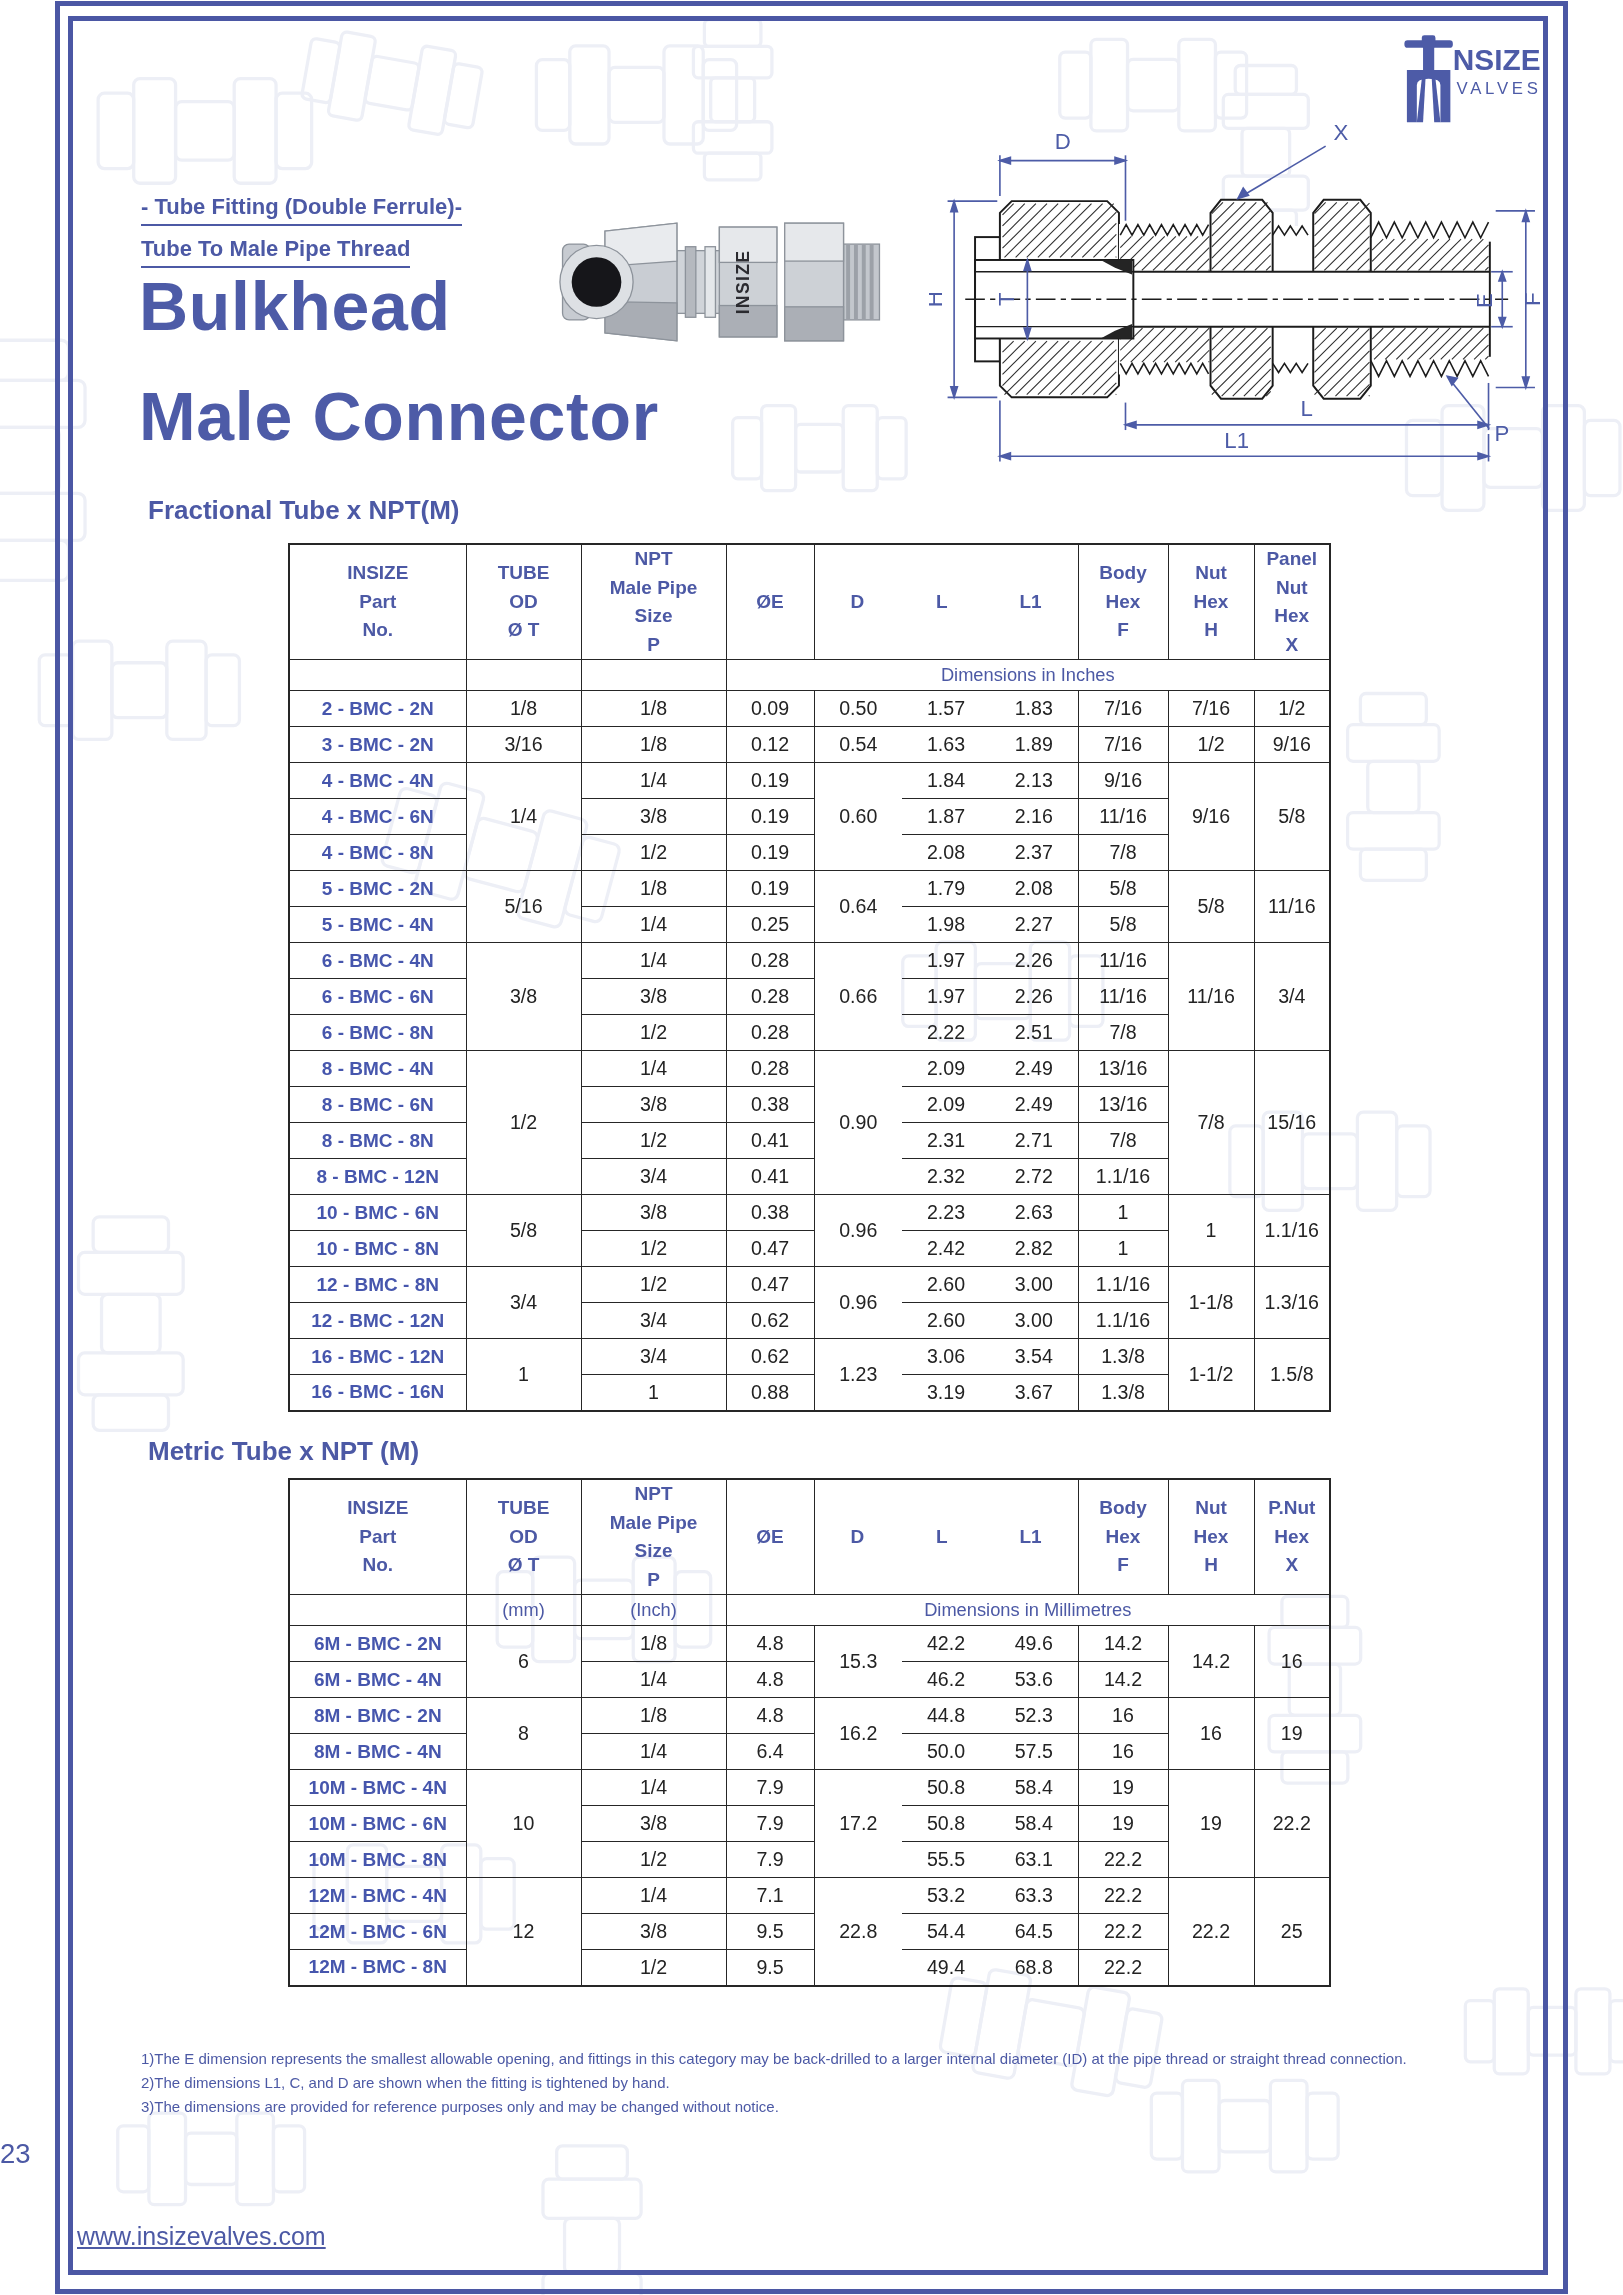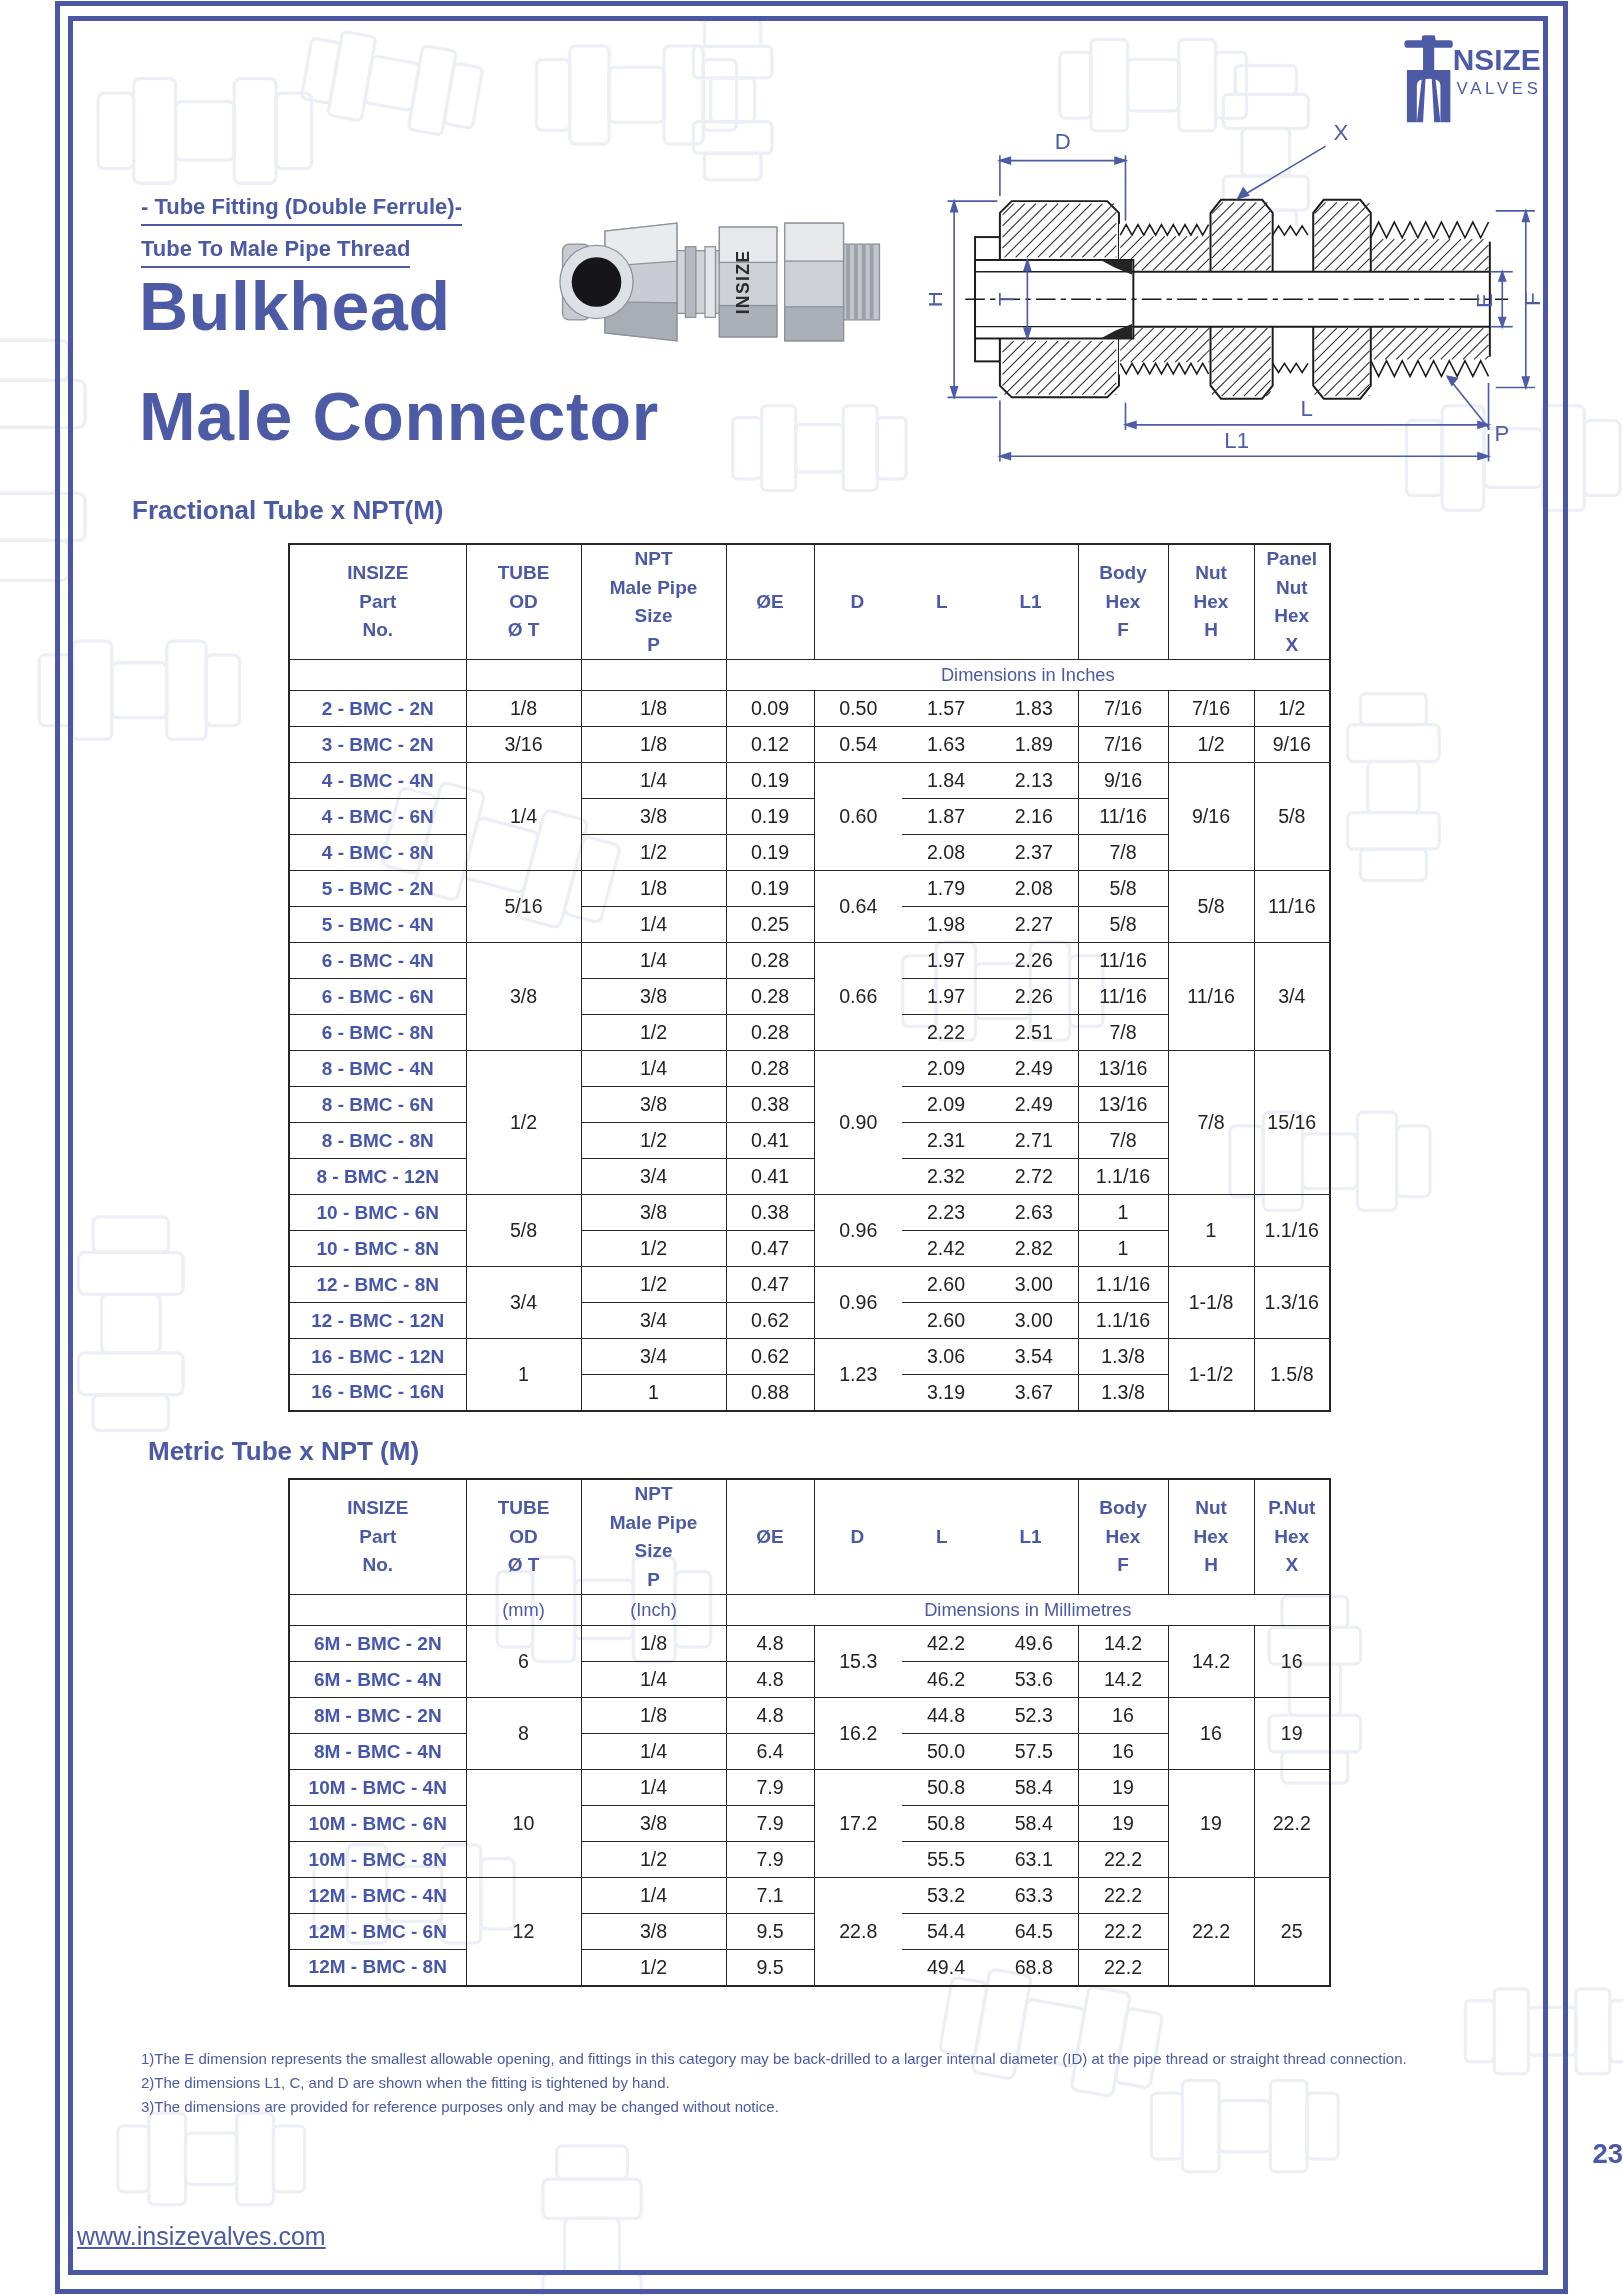--- a/index.html
+++ b/index.html
@@ -34,21 +34,21 @@
   .dtable tr.units td { height:31px; font-size:18.3px; color:var(--blue); }
   .dtable tbody td { height:36px; font-size:19.6px; color:var(--ink); }
   .dtable td.c-part { color:var(--part); font-weight:bold; font-size:19px; }
   .dtable .c-d  { border-right-style:hidden;text-align:center; }
   .dtable .c-l  { border-left-style:hidden; border-right-style:hidden; }
   .dtable .c-l1 { border-left-style:hidden; }
   .dtable th.h-dll { }
 
   
   .notes { color:var(--blue); font-size:15px; line-height:24px; }
-  .page-number { width:1623px; text-align:right; color:var(--blue); font-weight:bold; font-size:27.5px; }
+  .page-number { width:1623px; text-align:left; color:var(--blue); font-weight:normal; font-size:27.5px; }
   .website { color:var(--blue); font-size:25px; }
 
   svg text { font-family:"Liberation Sans", sans-serif; }
 </style>
 </head>
 <body>
 
 <svg id="watermark" width="1623" height="2295" viewBox="0 0 2481 3508">
     <g transform="translate(150,120) rotate(0) scale(1.6)" fill="none" stroke="#edeff6" stroke-width="3.125">
       <rect x="0" y="14" width="34" height="72" rx="6"></rect>
@@ -472,21 +472,21 @@
     <polygon points="108,540 124,535 124,545"></polygon>
       <polygon points="855,540 839,535 839,545"></polygon>
     <text x="470" y="527" text-anchor="middle" stroke="none">L1</text>
 
     <line x1="792" y1="418" x2="856" y2="498"></line>
     <polygon points="792,418 807,421 799,431"></polygon>
     <text x="864" y="516" stroke="none">P</text>
   </g>
 </svg>
 
-<div class="abs content section-title" style="left:132px; top:495px;">Fractional Tube x NPT(M)</div>
+<div class="abs content section-title" style="left:148px; top:495px;">Fractional Tube x NPT(M)</div>
 <table id="table-fractional" class="dtable abs content" style="left:288px; top:543px;">
     <colgroup>
       <col style="width: 177px;">
       <col style="width: 115px;">
       <col style="width: 145px;">
       <col style="width: 88px;">
       <col style="width: 88px;">
       <col style="width: 88px;">
       <col style="width: 88px;">
       <col style="width: 90px;">

